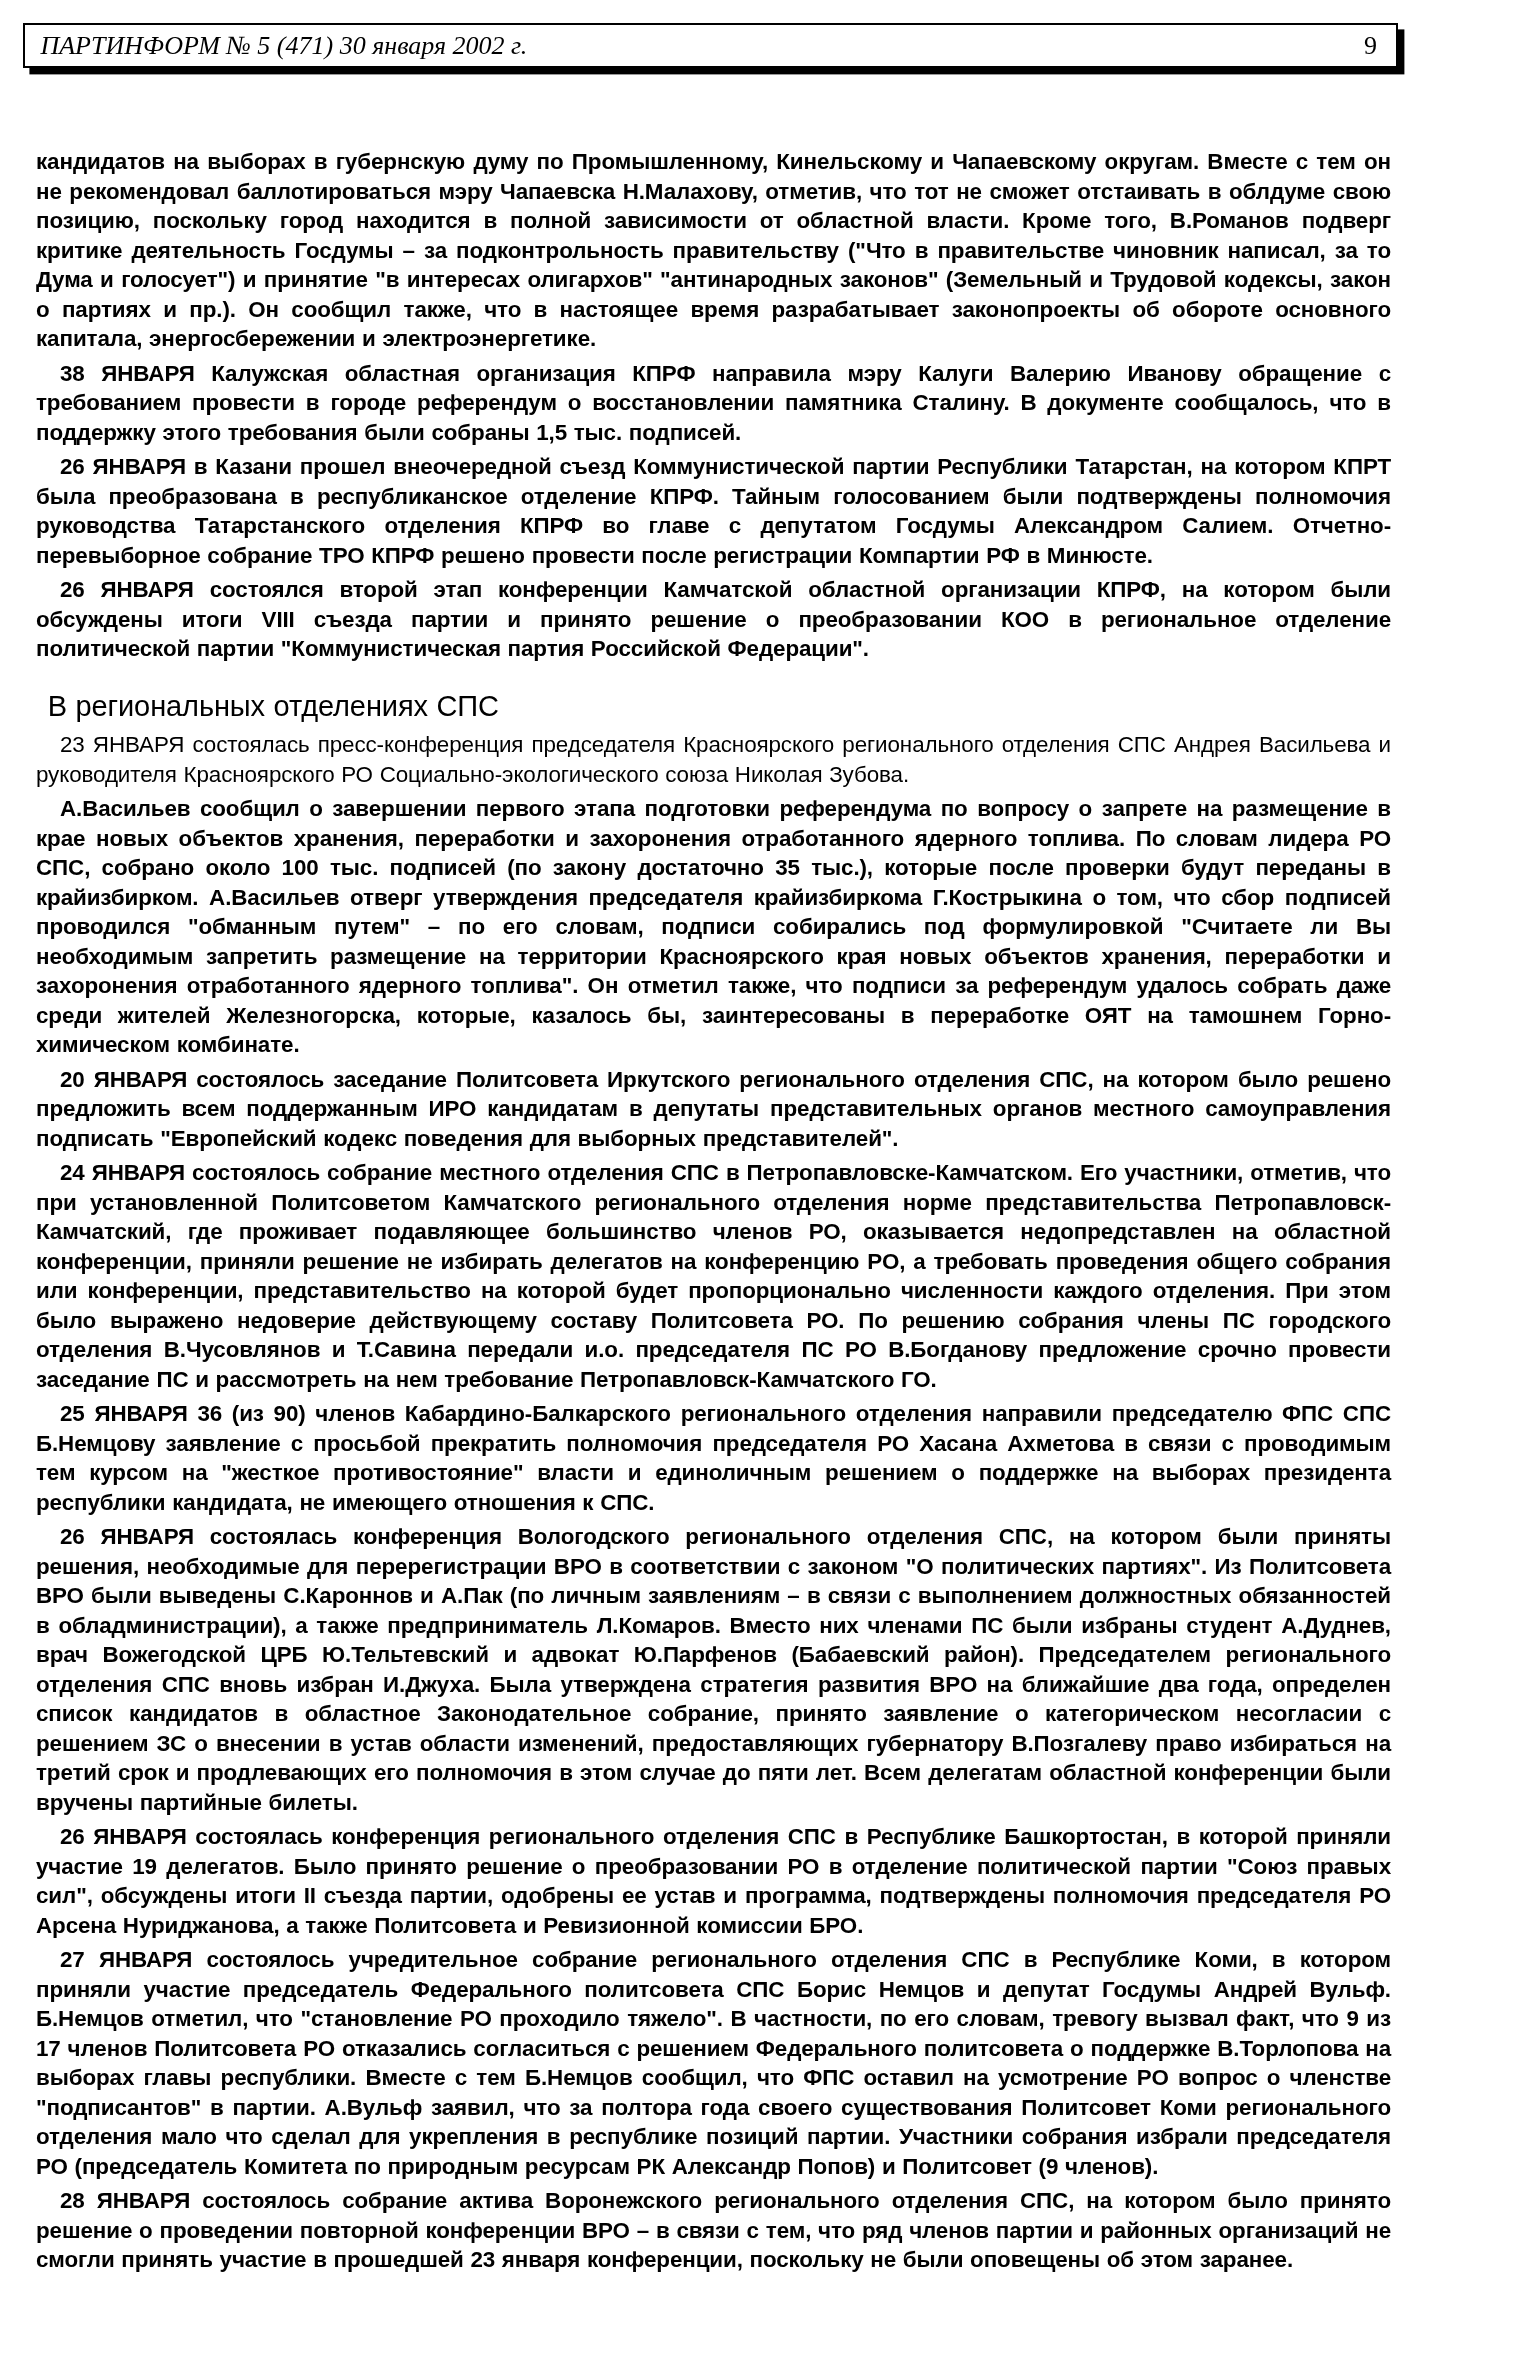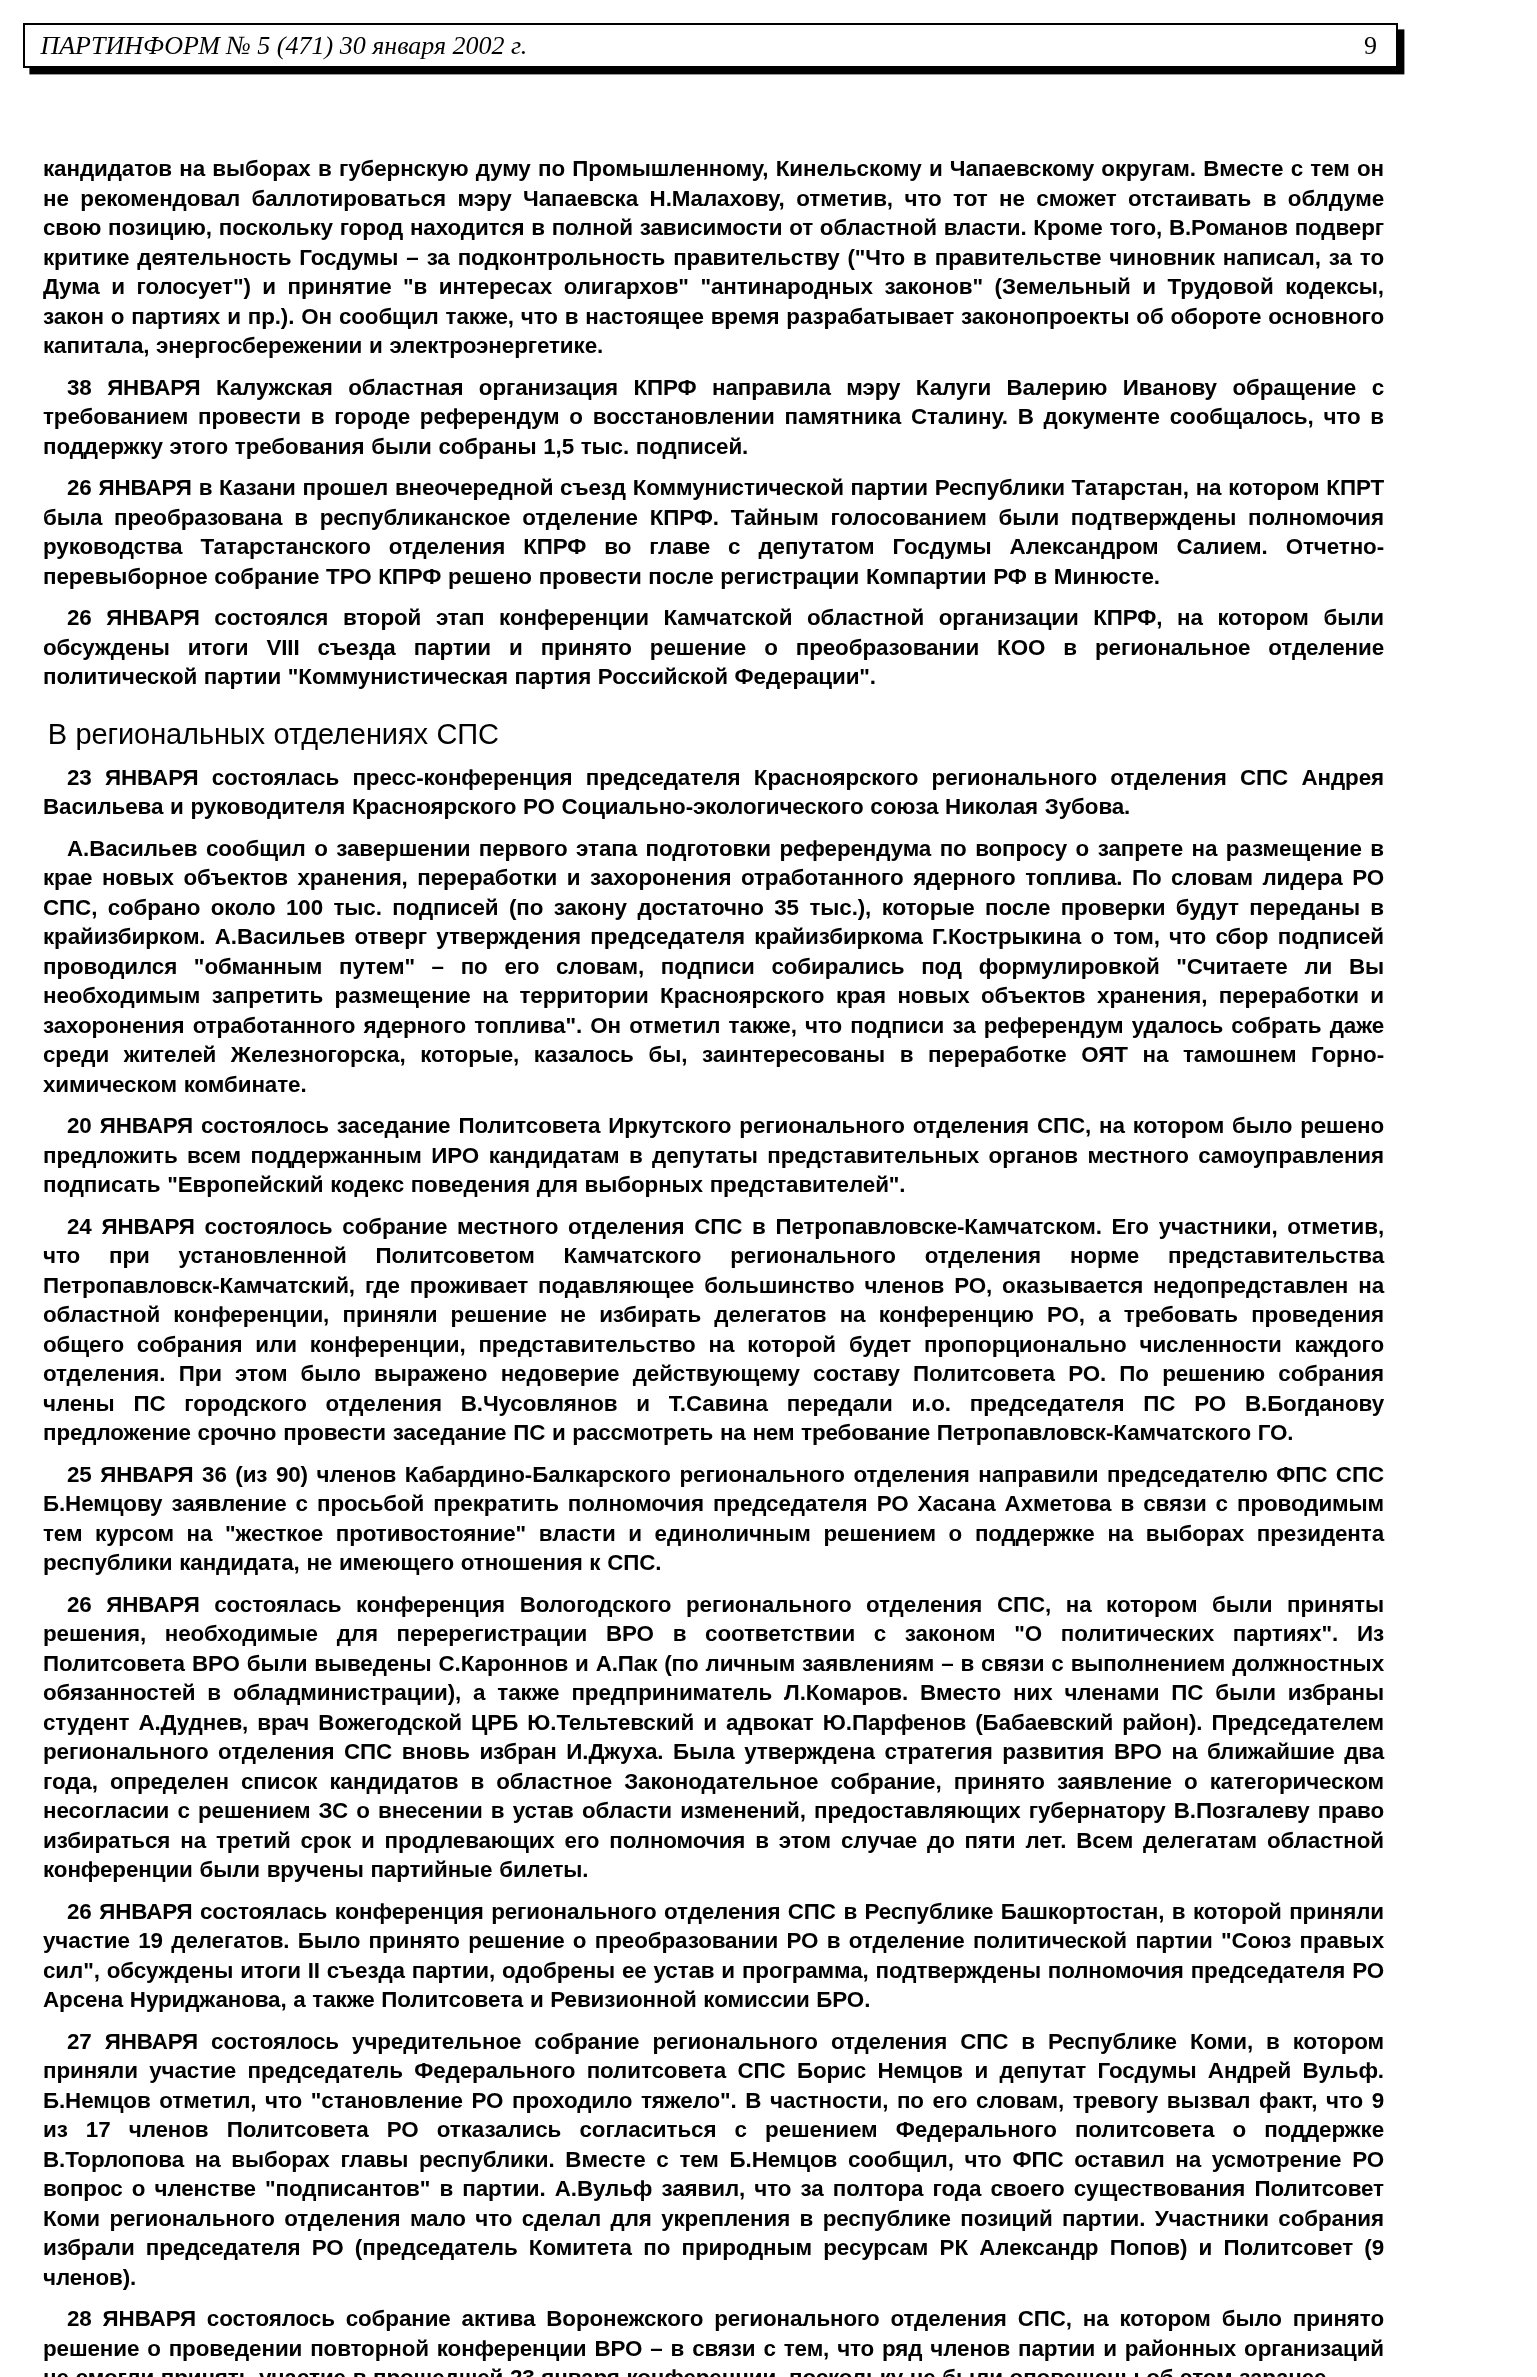--- a/index.html
+++ b/index.html
@@ -39,25 +39,25 @@
     position: absolute;
     left: 31px; right: 28px; top: 142px;
     font-size: 22.4px;
     line-height: 29.5px;
     font-weight: 700;
     text-align: justify;
     letter-spacing: -0.1px;
     word-spacing: 0.6px;
   }
   p.para {
-    margin: 12px;
+    margin: 5px;
     text-indent: 24px;
   }
   p.para.continuation { text-indent: 0; }
-  p.para.lead { font-weight: 700; }
+  p.para.lead { font-weight: 400; }
   h2.section-heading {
     font-size: 29px;
     line-height: 33px;
     font-weight: 400;
     margin: 26px 0 7.7px 16.7px;
     text-align: left;
   }
 </style>
 </head>
 <body>

